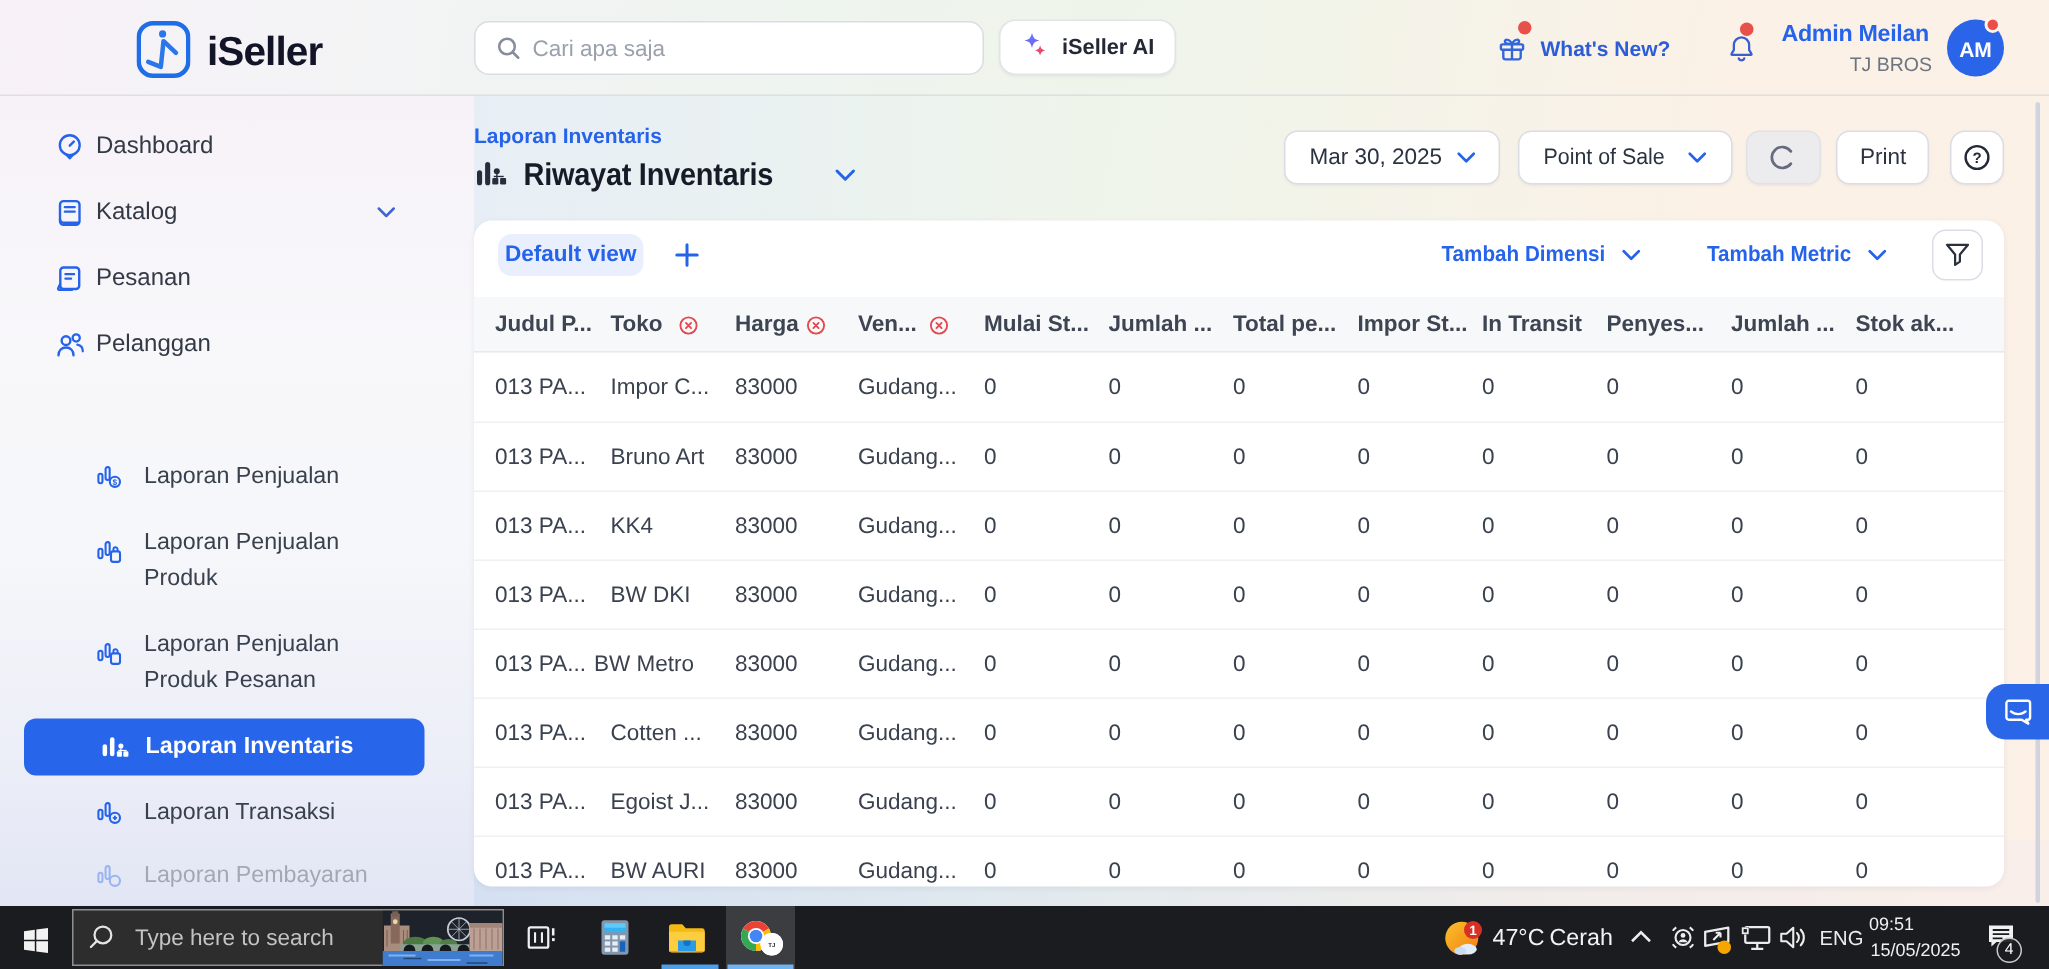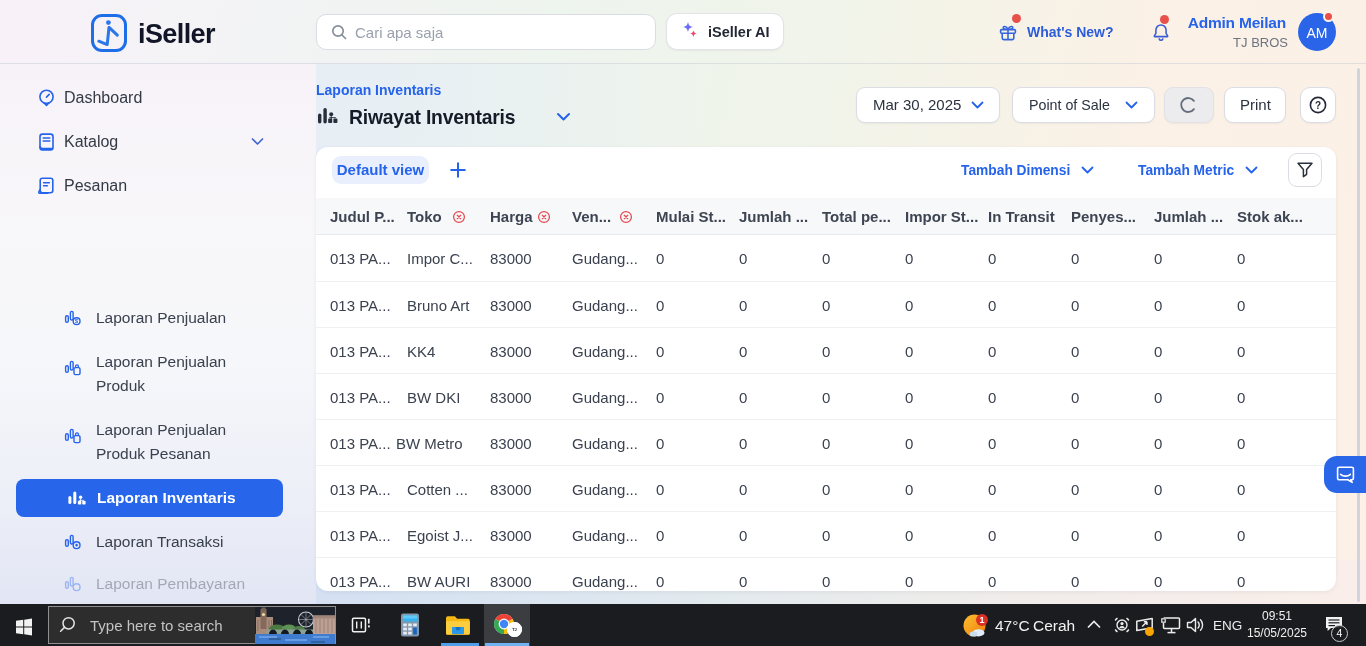--- a/index.html
+++ b/index.html
@@ -76,21 +76,21 @@
 
     <svg class="abs" style="left:1151px;top:22px" width="20" height="20" viewBox="0 0 22 22">
       <path d="M11 3.2 a5.6 5.6 0 0 1 5.6 5.6 v3.6 l1.7 2.9 a.5.5 0 0 1-.4.8 H4.1 a.5.5 0 0 1-.4-.8 l1.7-2.9 V8.8 A5.6 5.6 0 0 1 11 3.2 Z" fill="none" stroke="#3a5ed2" stroke-width="1.7" stroke-linejoin="round"></path>
       <path d="M9 18.6 a2.1 2.1 0 0 0 4 0" fill="none" stroke="#3a5ed2" stroke-width="1.7" stroke-linecap="round"></path>
     </svg>
     <div class="abs" style="left:1160px;top:14.5px;width:9px;height:9px;border-radius:50%;background:#e8504a"></div>
 
     <div class="abs" style="left:1106px;top:14px;width:180px;text-align:right;font-size:15.5px;font-weight:700;color:#2563eb;letter-spacing:-0.2px">Admin Meilan</div>
     <div class="abs" style="left:1106px;top:35px;width:182px;text-align:right;font-size:13px;color:#6b7480">TJ BROS</div>
     <div class="abs" style="left:1298px;top:13px;width:38px;height:38px;border-radius:50%;background:#2a64e8"></div>
-    <div class="abs" style="left:1298px;top:13px;width:38px;height:38px;text-align:center;line-height:40px;font-size:14px;font-weight:400;color:#fff">AM</div>
+    <div class="abs" style="left:1298px;top:13px;width:38px;height:38px;text-align:center;line-height:40px;font-size:14px;font-weight:700;color:#fff">AM</div>
     <div class="abs" style="left:1323px;top:11px;width:11px;height:11px;border-radius:50%;background:#ed4d49;border:2px solid #fdf3ea"></div>
   </div>
 
   <div class="nav" style="top:120px">
     <svg class="ic" width="21" height="21" viewBox="0 0 21 21">
       <path d="M4 5 a2.4 2.4 0 0 1 2.4-2.4 h8.2 a2.4 2.4 0 0 1 2.4 2.4 v11 a2.4 2.4 0 0 1-2.4 2.4 H6.4 A2.4 2.4 0 0 1 4 16 Z" fill="none" stroke="#2563eb" stroke-width="1.6"></path>
       <path d="M4 14.6 a2.4 2.4 0 0 0 2.4 2.4 h10.6" fill="none" stroke="#2563eb" stroke-width="1.6"></path>
       <line x1="7.2" y1="6.6" x2="13.8" y2="6.6" stroke="#2563eb" stroke-width="1.5" stroke-linecap="round"></line>
       <line x1="7.2" y1="9.6" x2="13.8" y2="9.6" stroke="#2563eb" stroke-width="1.5" stroke-linecap="round"></line>
     </svg>
@@ -108,20 +108,29 @@
     <span class="lbl">Dashboard</span>
   </div>
   <div class="nav" style="top:164px">
     <svg class="ic" width="21" height="21" viewBox="0 0 21 21">
       <rect x="4.2" y="2.8" width="12.6" height="14.4" rx="2.2" fill="none" stroke="#2563eb" stroke-width="1.6"></rect>
       <path d="M4.2 13.6 l-1.4 3 a.8.8 0 0 0 .7 1.1 h9" fill="none" stroke="#2563eb" stroke-width="1.6" stroke-linejoin="round"></path>
       <line x1="7.6" y1="7.3" x2="13.4" y2="7.3" stroke="#2563eb" stroke-width="1.5" stroke-linecap="round"></line>
       <line x1="7.6" y1="10.3" x2="11.4" y2="10.3" stroke="#2563eb" stroke-width="1.5" stroke-linecap="round"></line>
     </svg>
     <span class="lbl">Pesanan</span>
+  </div>
+  <div class="nav" style="top:208px">
+    <svg class="ic" width="22" height="21" viewBox="0 0 22 21">
+      <circle cx="8" cy="7.6" r="2.9" fill="none" stroke="#2563eb" stroke-width="1.6"></circle>
+      <path d="M3 17.4 c0-3.3 2.2-5.2 5-5.2 s5 1.9 5 5.2" fill="none" stroke="#2563eb" stroke-width="1.6" stroke-linecap="round"></path>
+      <circle cx="14.8" cy="5.8" r="2.4" fill="none" stroke="#2563eb" stroke-width="1.5"></circle>
+      <path d="M15.6 10.3 c2.3.4 3.6 2 3.6 4.4" fill="none" stroke="#2563eb" stroke-width="1.5" stroke-linecap="round"></path>
+    </svg>
+    <span class="lbl">Pelanggan</span>
   </div>
   <div class="nav sub" style="top:296px">
     <svg class="ic" width="20" height="20" viewBox="0 0 20 20">
       <rect x="2.6" y="7.8" width="2.7" height="6.4" rx="1.3" fill="none" stroke="#2563eb" stroke-width="1.4"></rect>
       <rect x="7.4" y="3.4" width="2.7" height="8.6" rx="1.3" fill="none" stroke="#2563eb" stroke-width="1.4"></rect>
       <circle cx="13.6" cy="13.2" r="3.4" fill="none" stroke="#2563eb" stroke-width="1.4"></circle>
       <text x="13.6" y="15.3" text-anchor="middle" font-size="5.5" font-weight="bold" fill="#2563eb" font-family="Liberation Sans">$</text>
     </svg>
     <span class="lbl">Laporan Penjualan</span>
   </div>
@@ -527,21 +536,21 @@
  <line x1="7.5" y1="15.6" x2="15.5" y2="15.6" stroke="#ececec" stroke-width="1.5"></line>
  <rect x="1" y="1" width="5" height="5" fill="#1b1c1f"></rect>
  <rect x="1.8" y="1.8" width="3.4" height="3.4" fill="none" stroke="#ececec" stroke-width="1.2"></rect>
 </svg>
 
 <svg class="abs" style="left:1185px;top:615px" width="20" height="20" viewBox="0 0 20 20">
  <path d="M2.5 7.5 h3.5 L10.5 3.5 v13 L6 12.5 H2.5 Z" fill="none" stroke="#ececec" stroke-width="1.4" stroke-linejoin="round"></path>
  <path d="M13 7 a4.2 4.2 0 0 1 0 6 M15.5 4.8 a7.6 7.6 0 0 1 0 10.4" fill="none" stroke="#ececec" stroke-width="1.4" stroke-linecap="round"></path>
 </svg>
 <div class="abs" style="left:1213px;top:618px;font-size:13.5px;color:#ececec">ENG</div>
-<div class="abs" style="left:1246px;top:609px;width:62px;text-align:center;font-size:12px;color:#f0f0f0">09:51</div>
+<div class="abs" style="left:1246px;top:609px;width:62px;text-align:left;font-size:12px;color:#f0f0f0">09:51</div>
 <div class="abs" style="left:1244px;top:626px;width:66px;text-align:center;font-size:12px;color:#f0f0f0">15/05/2025</div>
 
 <svg class="abs" style="left:1324px;top:615px" width="20" height="19" viewBox="0 0 20 19">
  <path d="M2 2 h16 v11 h-11 l-3.4 3 v-3 H2 Z" fill="#f2f2f2"></path>
  <line x1="4.5" y1="5" x2="15.5" y2="5" stroke="#1b1c1f" stroke-width="1.2"></line>
  <line x1="4.5" y1="7.8" x2="15.5" y2="7.8" stroke="#1b1c1f" stroke-width="1.2"></line>
  <line x1="4.5" y1="10.6" x2="11" y2="10.6" stroke="#1b1c1f" stroke-width="1.2"></line>
 </svg>
 <div class="abs" style="left:1331px;top:625px;width:17px;height:17px;border-radius:50%;background:rgba(27,28,31,.92);border:1.5px solid #c9c9c9;text-align:center;line-height:14px;font-size:10.5px;color:#fff">4</div>
 

